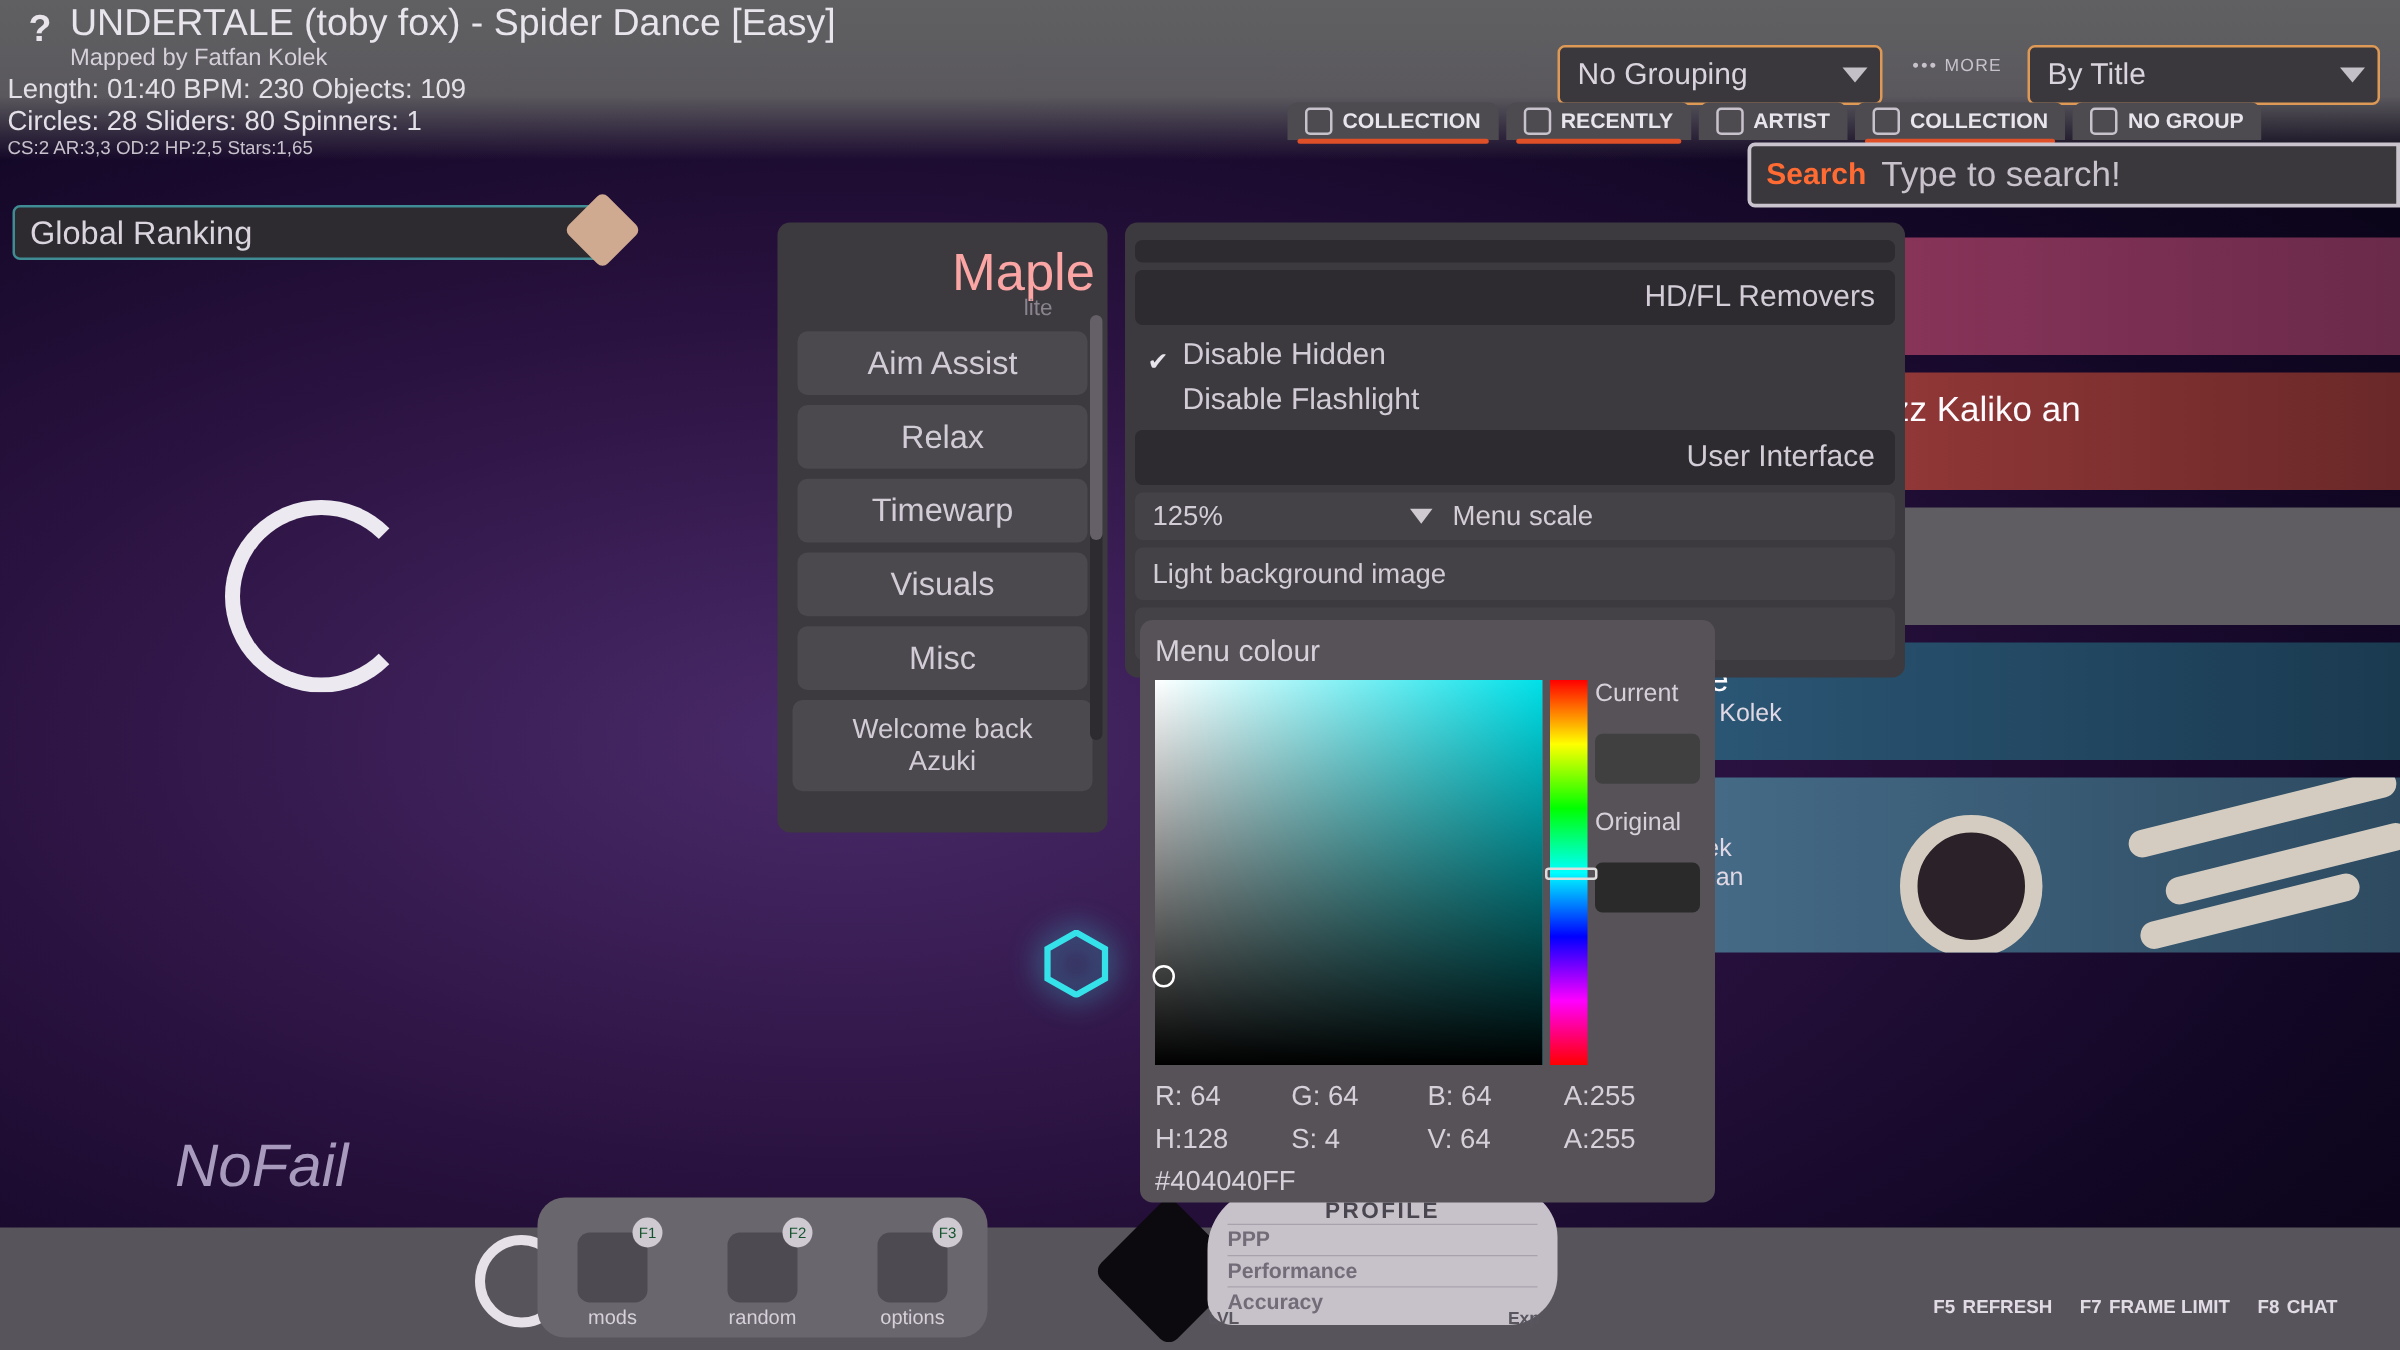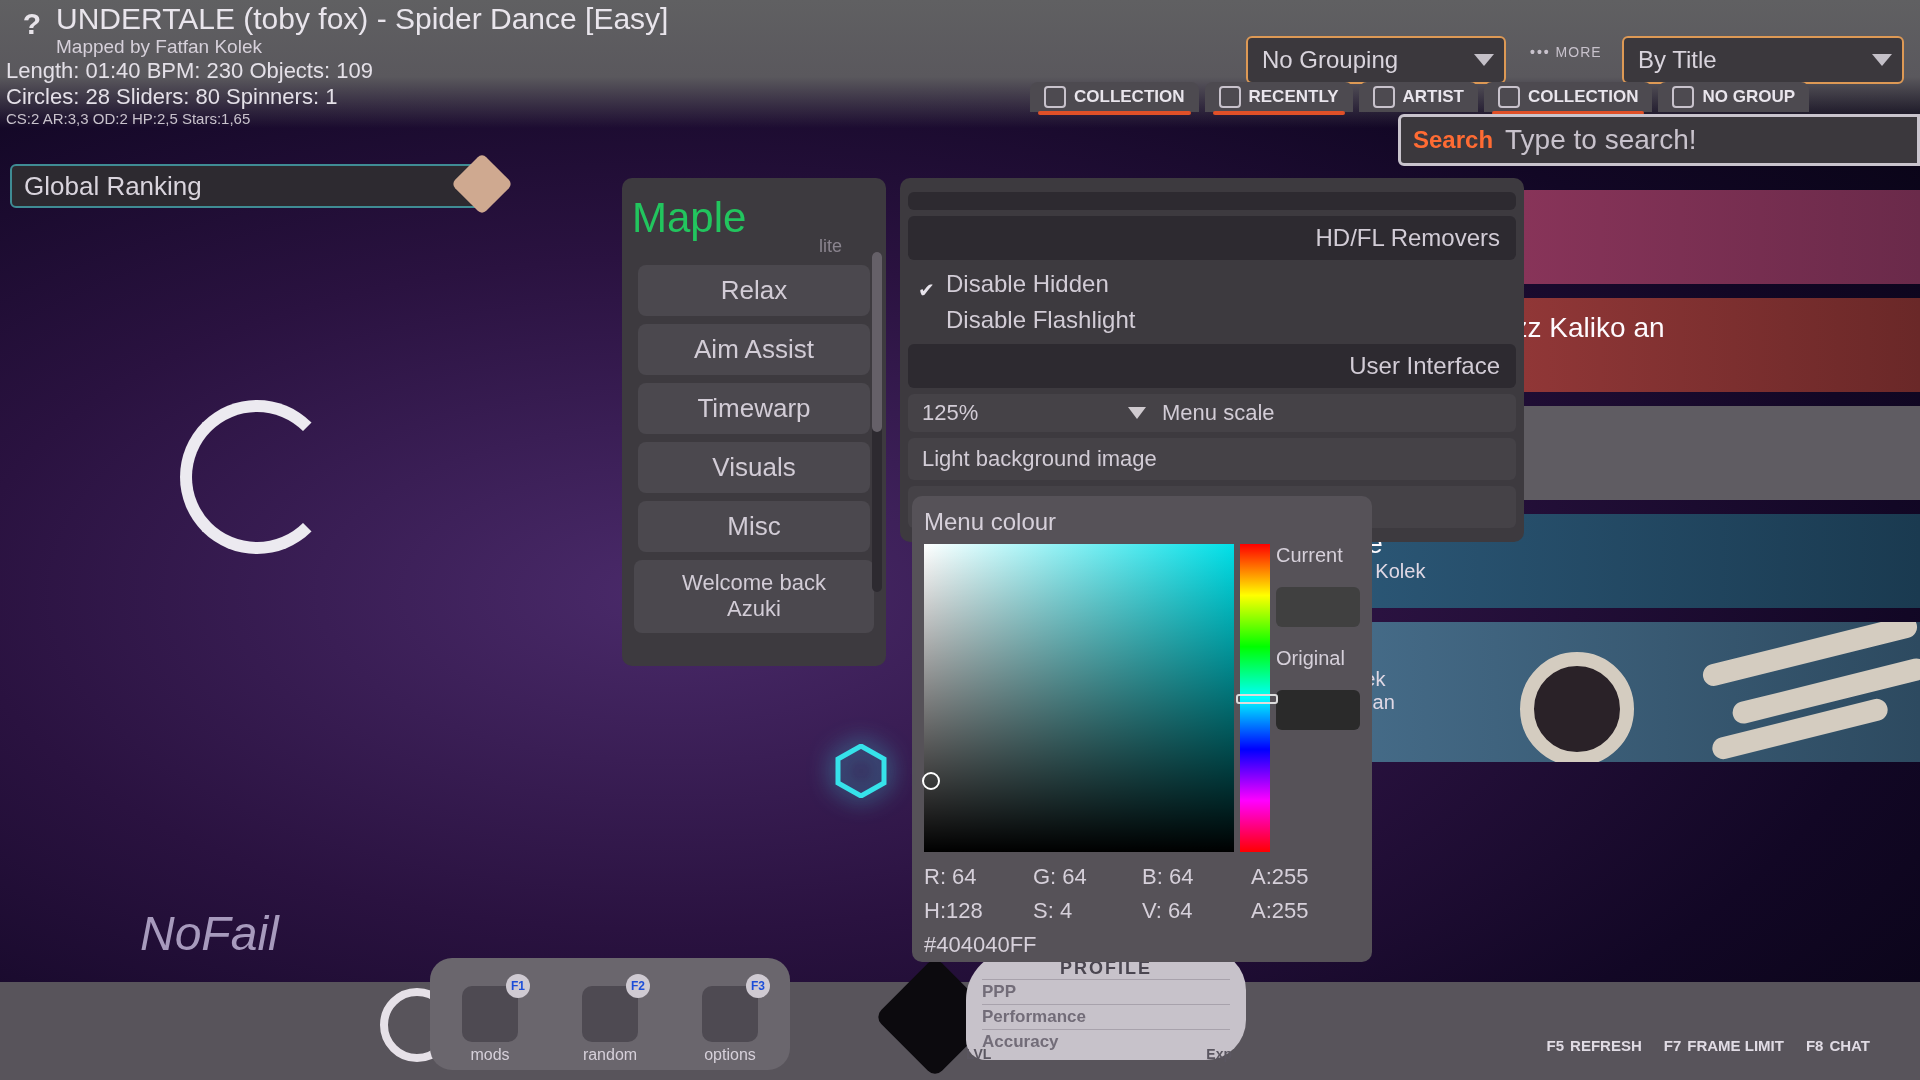--- a/index.html
+++ b/index.html
@@ -54,21 +54,21 @@
   .card.sel{background:linear-gradient(90deg,#4a7290,#2d4a60);height:140px;transform:translateX(-40px);width:680px;border-radius:20px 0 0 20px}
   .ct{font-size:28px;color:#fefafe}
   .cm{font-size:20px;color:#e0d8e4}
   .stars{margin-top:6px;font-size:18px;color:#f0e8d0;letter-spacing:4px}
   .card.sel .circle{position:absolute;left:280px;top:30px;width:86px;height:86px;border:14px solid #d4ccc0;border-radius:50%;background:#2a2228}
   .stripes{position:absolute;right:-40px;top:18px;width:260px;height:110px;pointer-events:none}
   .stripes div{position:absolute;height:22px;border-radius:11px;background:#d4ccc0}
 
   
   .maple{position:absolute;left:622px;top:178px;width:264px;height:488px;background:#3d3a3f;border-radius:10px;padding:10px;box-sizing:border-box;z-index:20}
-  .maple-title{text-align:left;font-size:42px;color:#22c55e;font-weight:300;margin:6px 0 0}
+  .maple-title{text-align:right;font-size:42px;color:#fca5a5;font-weight:300;margin:6px 0 0}
   .maple-sub{text-align:right;padding-right:34px;font-size:18px;color:#8a848e;margin-top:-6px}
   .maple-btn{background:#4b484e;border-radius:8px;margin:8px 6px;padding:10px 0;text-align:center;font-size:26px;color:#d2ccd6}
   .maple-welcome{background:#4b484e;border-radius:8px;margin:8px 2px;padding:10px 0;text-align:center;font-size:22px;color:#d2ccd6;line-height:1.2}
   .maple-scroll{position:absolute;right:4px;top:74px;width:10px;height:340px;background:#2d2a30;border-radius:5px}
   .maple-thumb{position:absolute;right:4px;top:74px;width:10px;height:180px;background:#656068;border-radius:5px}
 
   
   .settings{position:absolute;left:900px;top:178px;width:624px;background:#3d3a3f;border-radius:10px;z-index:19;padding:8px;box-sizing:border-box}
   .sect-hdr{background:#2d2a30;border-radius:6px;padding:8px 16px;text-align:right;font-size:24px;color:#d2ccd6;margin:6px 0}
   .sect-hdr.top{height:10px;padding:4px}
@@ -100,21 +100,21 @@
   .hex-cursor{position:absolute;left:834px;top:744px;width:54px;height:54px;z-index:30}
   .hex-cursor svg{filter:drop-shadow(0 0 12px #3de0e8)}
 
   
   .bottom{position:absolute;left:0;right:0;bottom:0;height:140px;z-index:15}
   .bot-bg{position:absolute;left:0;right:0;bottom:0;height:98px;background:#58545b}
   .back-circ{position:absolute;left:380px;bottom:18px;width:58px;height:58px;border:8px solid #e6e1e8;border-radius:50%;background:#58545b}
   .bot-group{position:absolute;left:430px;bottom:10px;width:360px;height:112px;background:#6a666d;border-radius:22px;display:flex;justify-content:space-around;align-items:flex-end;padding-bottom:6px;box-sizing:border-box}
   .bot-btn{display:flex;flex-direction:column;align-items:center;gap:4px;font-size:16px;color:#d6d0da}
   .bot-icon{width:56px;height:56px;background:#4e4a52;border-radius:10px;position:relative}
-  .fkey{position:absolute;top:-12px;right:-12px;width:24px;height:24px;border-radius:50%;background:#cfcad2;color:#1d4ed8;font-size:12px;font-weight:700;display:flex;align-items:center;justify-content:center}
+  .fkey{position:absolute;top:-12px;right:-12px;width:24px;height:24px;border-radius:50%;background:#cfcad2;color:#14532d;font-size:12px;font-weight:400;display:flex;align-items:center;justify-content:center}
   
   .profile-wrap{position:absolute;left:870px;bottom:6px;width:400px;height:136px}
   .dia{position:absolute;left:22px;bottom:14px;width:86px;height:86px;background:#0c0a0e;transform:rotate(45deg);border-radius:10px}
   .prof-card{position:absolute;left:96px;bottom:14px;width:280px;height:110px;background:#c7c2ca;border-radius:50px 40px 40px 20px;padding:8px 16px;box-sizing:border-box;color:#4a4650}
   .prof-title{font-size:18px;font-weight:700;letter-spacing:2px;text-align:center}
   .prof-row{font-size:17px;font-weight:600;color:#726c78;border-top:1px solid #a8a2ac;padding:2px 0}
   .prof-lvl{position:absolute;left:0;bottom:-2px;font-size:14px;font-weight:700;color:#5a5660}
   .prof-exp{position:absolute;right:14px;bottom:-2px;font-size:14px;font-weight:700;color:#5a5660}
 
   .fkeys{position:absolute;right:50px;bottom:26px;display:flex;gap:22px;font-size:15px;color:#e0dbe4;font-weight:600;z-index:16}
@@ -207,22 +207,22 @@
         <div style="left:0;top:0;width:220px;transform:rotate(-14deg)"></div>
         <div style="left:30px;top:40px;width:200px;transform:rotate(-14deg)"></div>
         <div style="left:10px;top:78px;width:180px;transform:rotate(-14deg)"></div>
       </div>
     </div>
   </div>
 
   <div class="maple">
     <div class="maple-title">Maple</div>
     <div class="maple-sub">lite</div>
+    <div class="maple-btn">Aim Assist</div>
     <div class="maple-btn">Relax</div>
-    <div class="maple-btn">Aim Assist</div>
     <div class="maple-btn">Timewarp</div>
     <div class="maple-btn">Visuals</div>
     <div class="maple-btn">Misc</div>
     <div class="maple-welcome">
       <span>Welcome back</span><br><span>Azuki</span>
     </div>
     <div class="maple-scroll"></div>
     <div class="maple-thumb"></div>
   </div>
 

